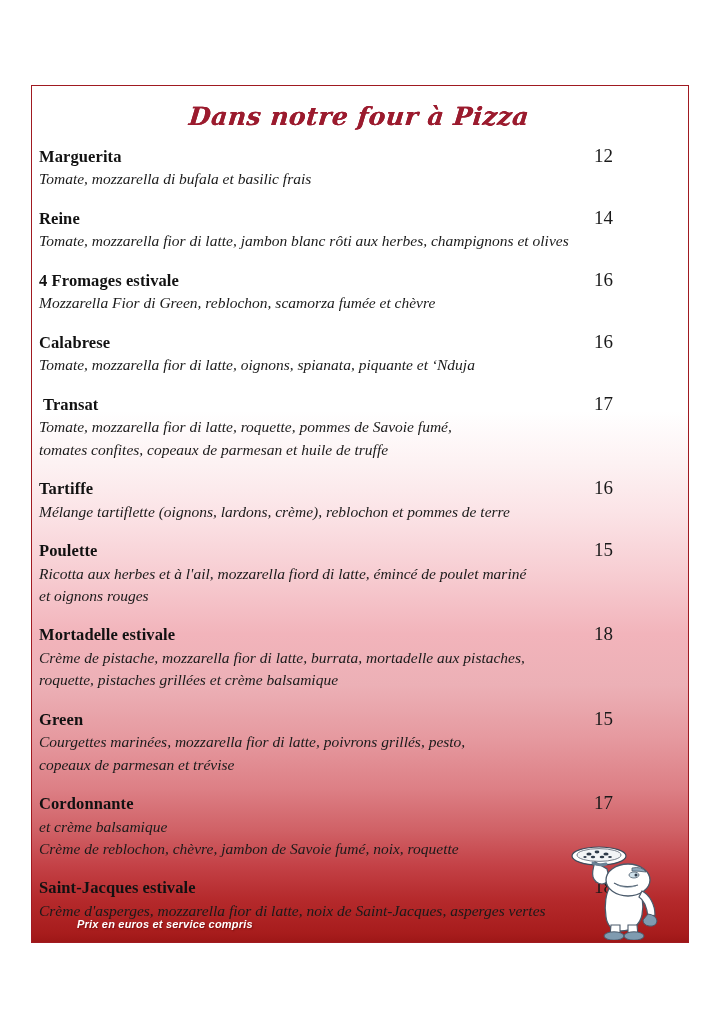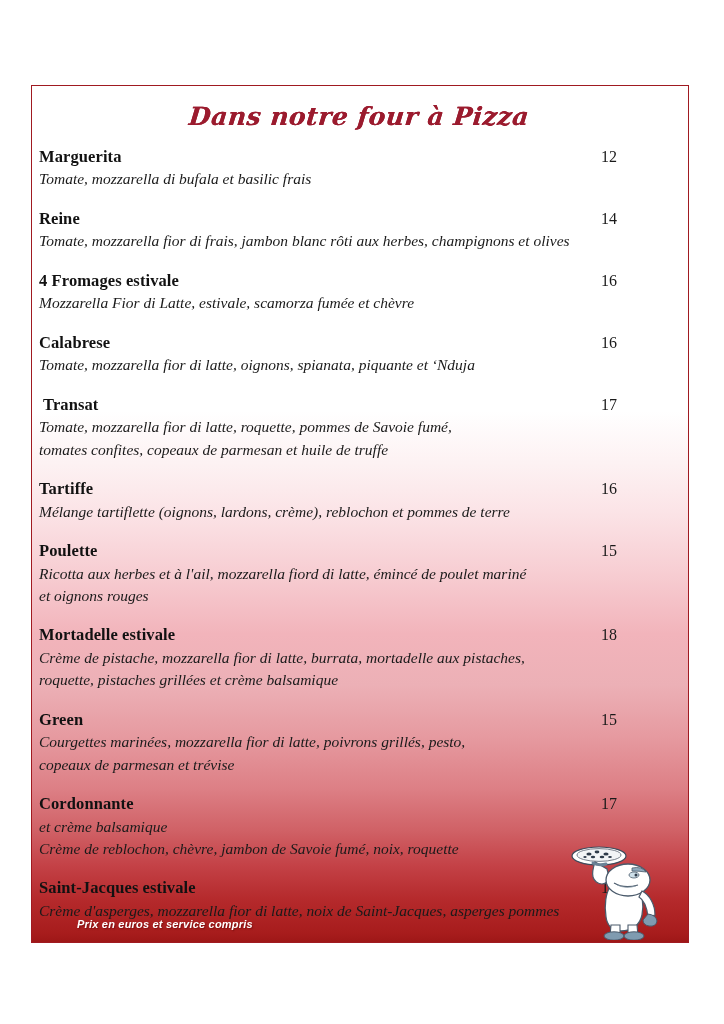--- a/index.html
+++ b/index.html
@@ -72,25 +72,25 @@
   }
   .item-name {
     font-weight: 700;
     font-size: 16.5px;
     color: #111111;
     letter-spacing: 0.1px;
     line-height: 1.25;
     margin-top: 8px;
   }
   .item-price {
-    font-size: 16px;
+    font-size: 19px;
     color: #1a1a1a;
     font-weight: 400;
     min-width: 30px;
-    text-align: center;
+    text-align: left;
     margin-right: 46px;
     flex: 0 0 auto;
     white-space: nowrap;
   }
   .item-desc {
     font-style: italic;
     font-size: 15.5px;
     color: #1a1a1a;
     line-height: 1.38;
     margin-top: 1px;
@@ -131,28 +131,28 @@
           <div class="item-name">Marguerita</div>
           <div class="item-price">12</div>
         </div>
         <div class="item-desc">Tomate, mozzarella di bufala et basilic frais</div>
       </div>
       <div class="item">
         <div class="item-head">
           <div class="item-name">Reine</div>
           <div class="item-price">14</div>
         </div>
-        <div class="item-desc">Tomate, mozzarella fior di frais, jambon blanc rôti aux herbes, champignons et olives</div>
+        <div class="item-desc">Tomate, mozzarella fior di latte, jambon blanc rôti aux herbes, champignons et olives</div>
       </div>
       <div class="item">
         <div class="item-head">
           <div class="item-name">4 Fromages estivale</div>
           <div class="item-price">16</div>
         </div>
-        <div class="item-desc">Mozzarella Fior di Latte, estivale, scamorza fumée et chèvre</div>
+        <div class="item-desc">Mozzarella Fior di Green, reblochon, scamorza fumée et chèvre</div>
       </div>
       <div class="item">
         <div class="item-head">
           <div class="item-name">Calabrese</div>
           <div class="item-price">16</div>
         </div>
         <div class="item-desc">Tomate, mozzarella fior di latte, oignons, spianata, piquante et ‘Nduja</div>
       </div>
       <div class="item indented">
         <div class="item-head">
@@ -199,21 +199,21 @@
           <div class="item-price">17</div>
         </div>
         <div class="item-desc">et crème balsamique</div>
         <div class="item-desc">Crème de reblochon, chèvre, jambon de Savoie fumé, noix, roquette</div>
       </div>
       <div class="item">
         <div class="item-head">
           <div class="item-name">Saint-Jacques estivale</div>
           <div class="item-price">18</div>
         </div>
-        <div class="item-desc">Crème d'asperges, mozzarella fior di latte, noix de Saint-Jacques, asperges pommes</div>
+        <div class="item-desc">Crème d'asperges, mozzarella fior di latte, noix de Saint-Jacques, asperges vertes</div>
       </div>
     </div>
 
   <div id="footer-note">Prix en euros et service compris</div>
 
   <div id="mascot">
     <svg viewBox="0 0 118 105" width="118" height="105" xmlns="http://www.w3.org/2000/svg">
 
       <ellipse cx="37" cy="21" rx="27" ry="9" fill="#ffffff" stroke="#3d4b5c" stroke-width="1.2"></ellipse>
       <ellipse cx="37" cy="20" rx="22" ry="6.4" fill="#f2f4f6" stroke="#55606e" stroke-width="0.8"></ellipse>

